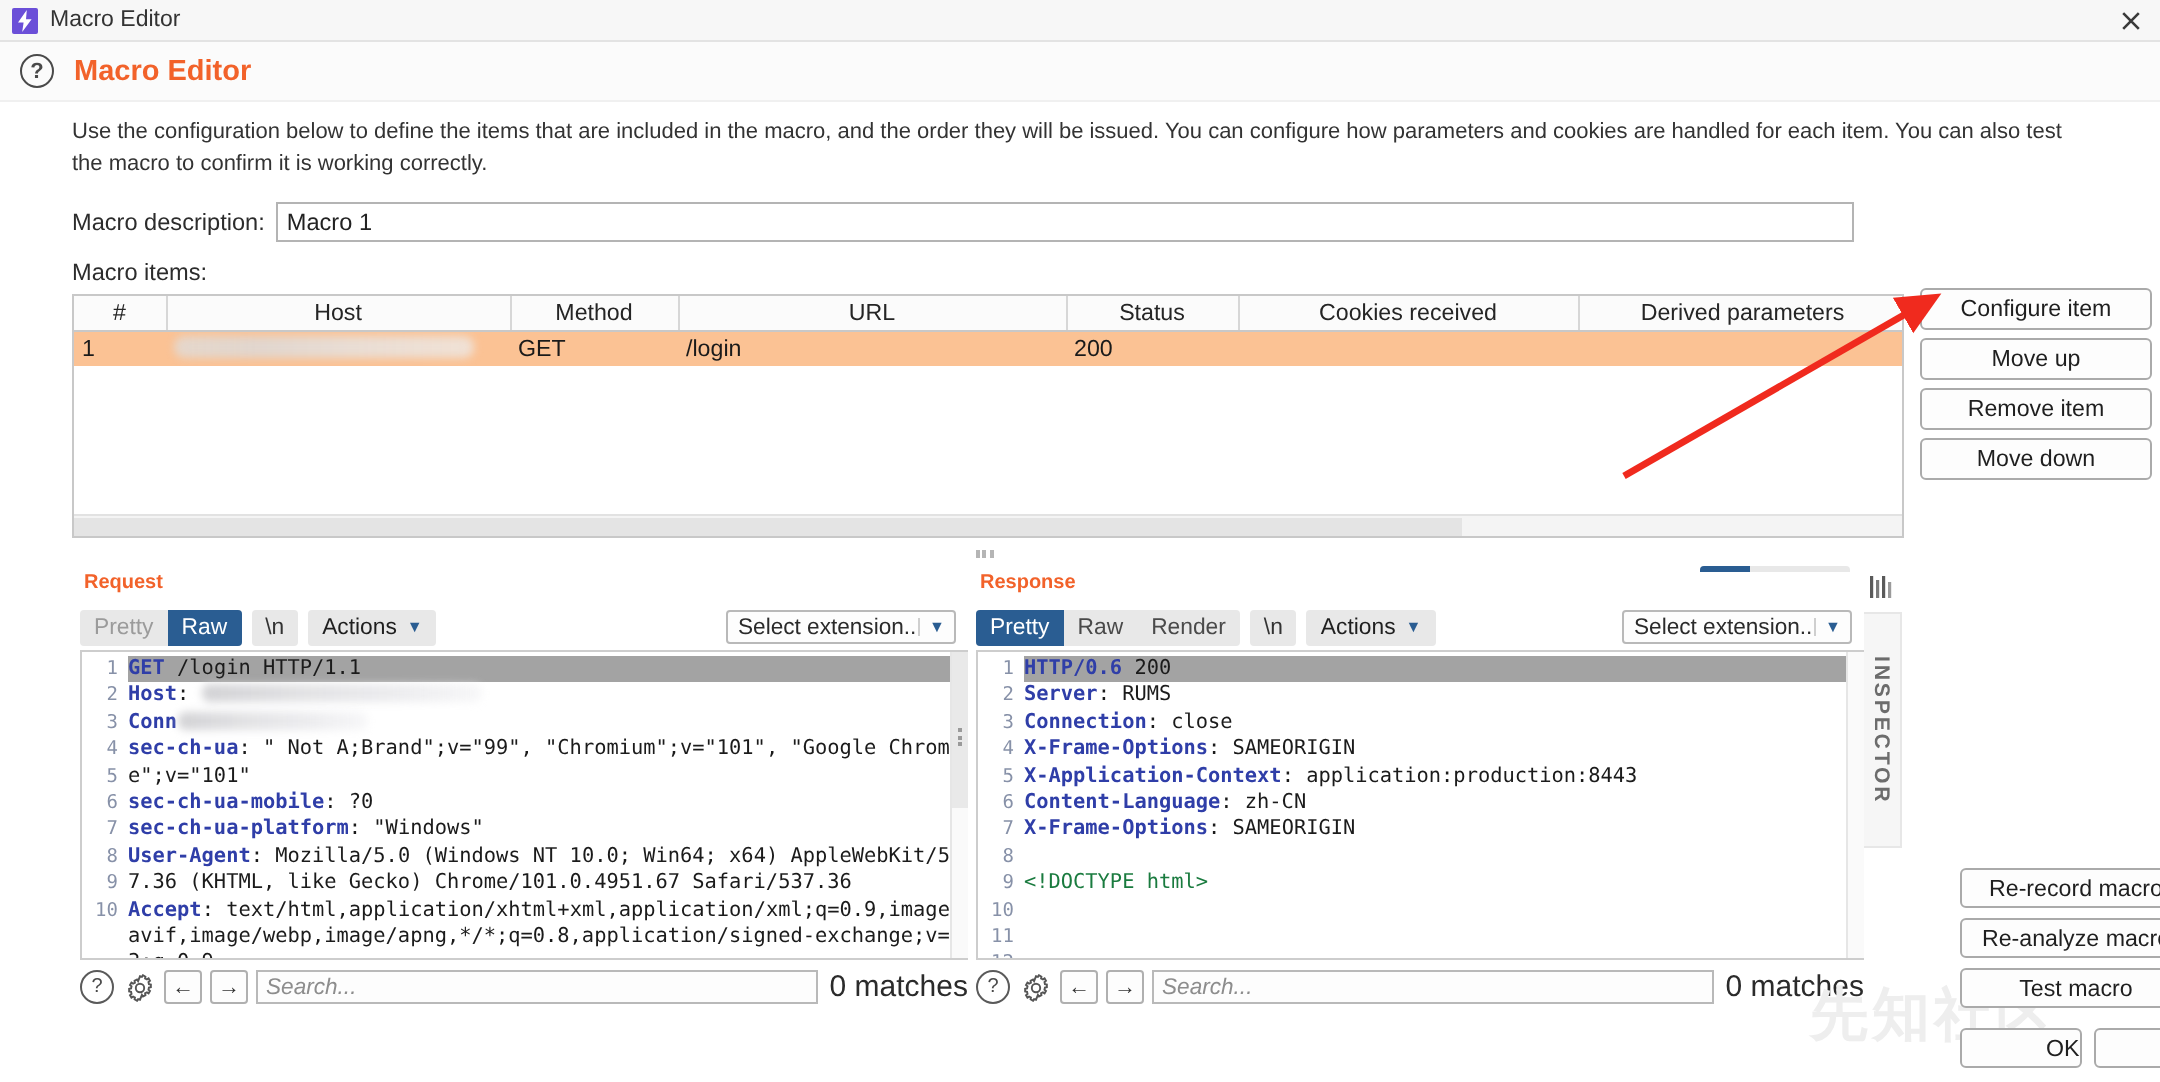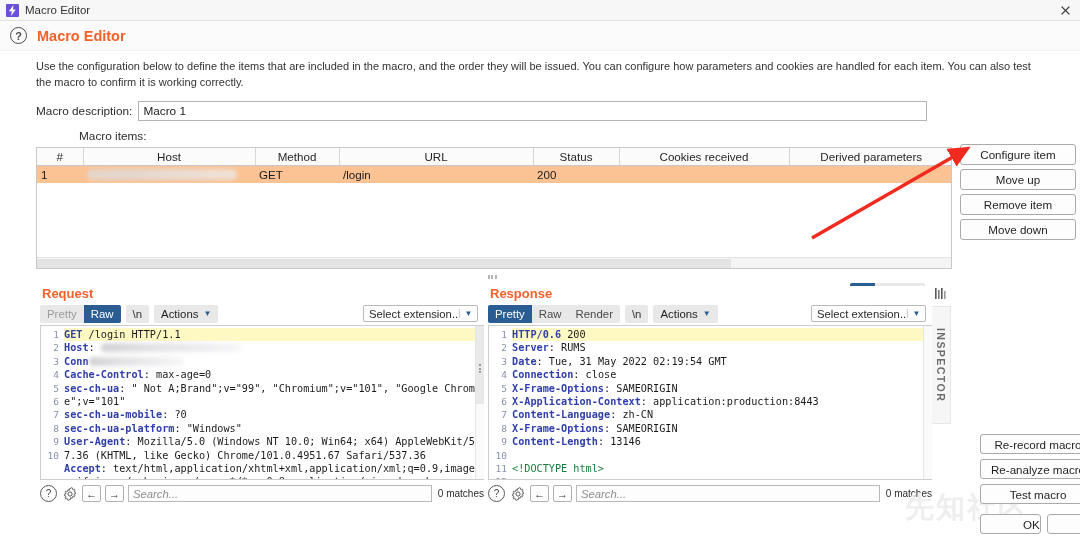--- a/index.html
+++ b/index.html
@@ -71,21 +71,21 @@
   #macro-desc-label { font-size: 11.8px; margin-right: 6px; }
   #macro-desc-input {
     width: 789px; height: 20px;
     border: 1px solid #b4b4b4; background: #fff;
     font-family: "Liberation Sans", sans-serif;
     font-size: 11.8px; padding: 0 4px; color: #222;
     outline: none;
   }
 
   #macro-items-label {
-    padding: 8px 0 4px 36px; font-size: 11.8px; margin-left: 43px;
+    padding: 8px 0 4px 36px; font-size: 11.8px;
   }
 
   
   #table-wrap {
     margin-left: 36px; width: 916px; height: 122px;
     border: 1px solid #c8c8c8; background: #fff;
     position: relative; overflow: hidden;
   }
   table#items-table {
     border-collapse: collapse; width: 100%; table-layout: fixed;
@@ -163,21 +163,21 @@
   #panels {
     position: absolute; left: 36px; top: 286px;
     width: 896px; height: 230px;
     display: flex;
   }
   .panel { position: relative; background: #fff; }
   #request-panel { width: 448px; }
   #response-panel { width: 448px; }
 
   .panel-title {
-    color: #f2622a; font-size: 13px; font-weight: bold;
+    color: #f2622a; font-size: 10px; font-weight: bold;
     padding: 0 0 3px 6px; height: 18px;
   }
   .tabs-row {
     display: flex; align-items: center; height: 19px;
     padding-left: 4px; position: relative;
   }
   .seg {
     display: flex; background: #e8e8e8; border-radius: 2px;
     overflow: hidden; margin-right: 5px;
   }
@@ -230,21 +230,21 @@
   .gutter div { height: 13.4px; }
   .code-body {
     flex: 1; position: relative;
     font-family: "DejaVu Sans Mono", monospace;
     font-size: 10.2px; line-height: 13.4px;
     padding: 2px 2px 0 2px;
     color: #1b1b1b; overflow: hidden;
   }
   .code-body .ln { white-space: pre-wrap; word-break: break-all; }
   .code-body .hdr { color: #2f3ea8; font-weight: bold; }
-  .code-body .first { background: #fef9c3; }
+  .code-body .first { background: #a3a3a3; }
   .code-body .doctype { color: #1a7b3f; }
   .blur-line {
     display: inline-block; height: 9px; vertical-align: -1px;
     background: linear-gradient(90deg,
       rgba(205,205,208,0.9) 0%,
       rgba(221,221,224,0.85) 35%,
       rgba(232,232,235,0.8) 70%,
       rgba(242,242,244,0.6) 100%);
     border-radius: 4px; filter: blur(2px);
   }
@@ -283,21 +283,21 @@
     display: flex; align-items: center; justify-content: center;
     font-size: 11px; color: #333; cursor: pointer; flex: none;
   }
   .search-input {
     flex: 1; height: 17px; border: 1px solid #b9b9b9;
     background: #fdfdfd; font-family: "Liberation Sans", sans-serif;
     font-size: 11.3px; padding: 0 4px; color: #333; outline: none;
   }
   .search-input::placeholder { color: #8d8d8d; font-style: italic; }
   .matches {
-    font-size: 10px; color: #2b2b2b; white-space: nowrap;
+    font-size: 15px; color: #2b2b2b; white-space: nowrap;
     padding-left: 2px; flex: none;
   }
 
   
   #layout-toggle {
     position: absolute; left: 850px; top: 283px;
     display: flex; background: #e8e8e8; border-radius: 2px;
     overflow: hidden;
   }
   #layout-toggle .lt {
@@ -485,21 +485,20 @@
           <div>6</div>
         <div>7</div>
           <div>8</div>
           <div>9</div>
           <div>10</div>
       </div>
       <div class="code-body">
         <div class="ln first"><span class="hdr">GET</span> /login HTTP/1.1</div>
         <div class="ln"><span class="hdr">Host</span>:&nbsp;<span class="blur-line" style="width:140px"></span></div>
         <div class="ln"><span class="hdr">Conn</span><span class="blur-line" style="width:95px"></span></div>
-        <div class="ln"><span class="hdr">Cache-Control</span>: max-age=0</div>
         <div class="ln"><span class="hdr">sec-ch-ua</span>: " Not A;Brand";v="99", "Chromium";v="101", "Google Chrome";v="101"</div>
         <div class="ln"><span class="hdr">sec-ch-ua-mobile</span>: ?0</div>
         <div class="ln"><span class="hdr">sec-ch-ua-platform</span>: "Windows"</div>
         <div class="ln"><span class="hdr">User-Agent</span>: Mozilla/5.0 (Windows NT 10.0; Win64; x64) AppleWebKit/537.36 (KHTML, like Gecko) Chrome/101.0.4951.67 Safari/537.36</div>
         <div class="ln"><span class="hdr">Accept</span>: text/html,application/xhtml+xml,application/xml;q=0.9,image/avif,image/webp,image/apng,*/*;q=0.8,application/signed-exchange;v=b3;q=0.9</div>
       </div>
       <div class="vscroll">
         <div class="thumb"></div>
         <div class="grip">
             <i></i>
@@ -552,27 +551,25 @@
         <div>7</div>
           <div>8</div>
           <div>9</div>
           <div>10</div>
           <div>11</div>
           <div>12</div>
       </div>
       <div class="code-body">
         <div class="ln first"><span class="hdr">HTTP/0.6</span> 200</div>
         <div class="ln"><span class="hdr">Server</span>: RUMS</div>
-        <div class="ln"><span class="hdr">Date</span>: Tue, 31 May 2022 02:19:54 GMT</div>
         <div class="ln"><span class="hdr">Connection</span>: close</div>
         <div class="ln"><span class="hdr">X-Frame-Options</span>: SAMEORIGIN</div>
         <div class="ln"><span class="hdr">X-Application-Context</span>: application:production:8443</div>
         <div class="ln"><span class="hdr">Content-Language</span>: zh-CN</div>
         <div class="ln"><span class="hdr">X-Frame-Options</span>: SAMEORIGIN</div>
-        <div class="ln"><span class="hdr">Content-Length</span>: 13146</div>
         <div class="ln">&nbsp;</div>
         <div class="ln doctype">&lt;!DOCTYPE html&gt;</div>
       </div>
       <div class="vscroll">
         <div class="thumb" style="height:0"></div>
       </div>
     </div>
     <div class="search-row">
       <div class="circ-btn">?</div>
       <div class="gear-btn">

